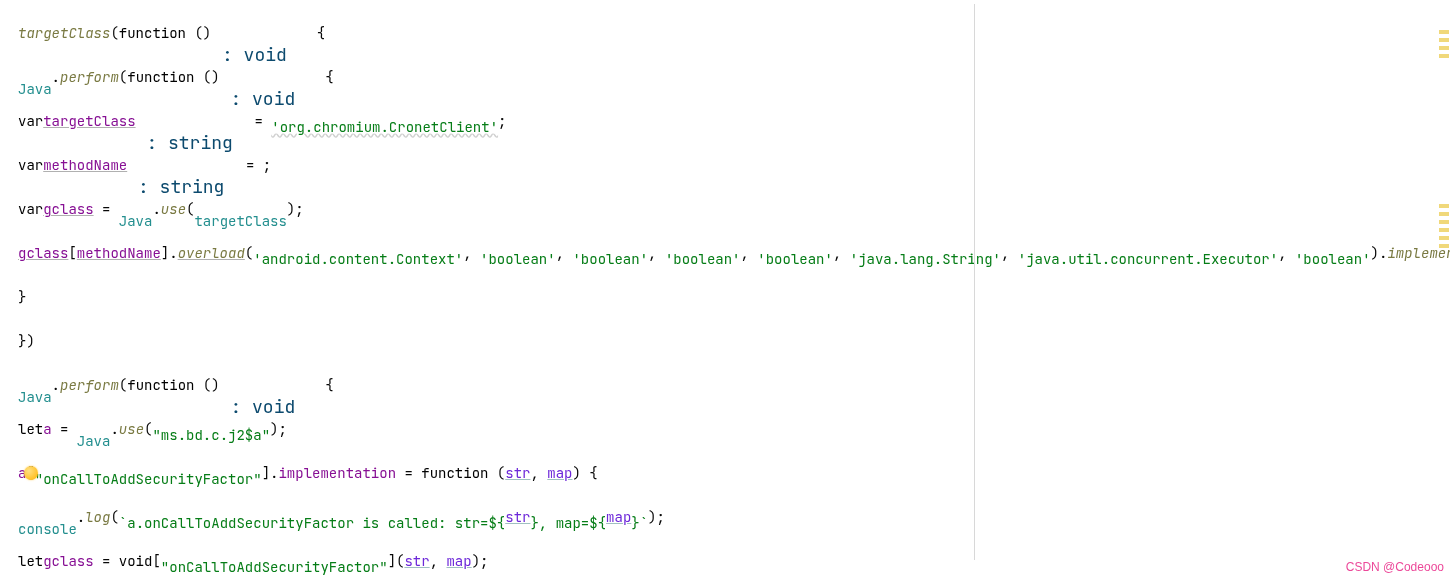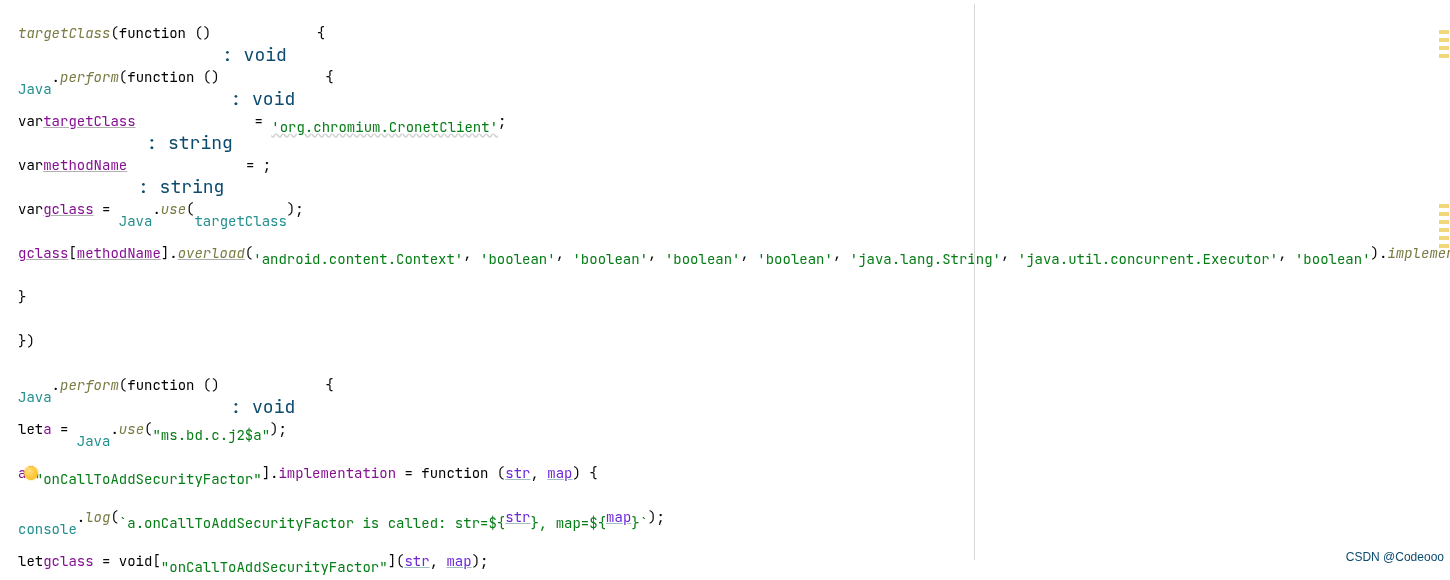--- a/index.html
+++ b/index.html
@@ -56,23 +56,23 @@
     position: absolute;
     right: 1px;
     width: 10px;
     height: 4px;
     background: #f0d87a;
   }
 
   .watermark {
     position: absolute;
     right: 6px;
-    bottom: 16px;
+    bottom: 6px;
     font-size: 12px;
-    color: #0c4a6e;
+    color: #ec4899;
     font-family: sans-serif;
   }
 
   .kw { color: #000000; }
   .fn { color: #7a7a43; font-style: italic; }
   .str { color: #067d17; margin-top: 12px; }
   .ident { color: #248f8f; margin-top: 23px; }
   .prop { color: #871094; }
   .hint { color: #0c4a6e; font-size: 18px; margin-top: 44px; }
   .punc { color: #080808; }

